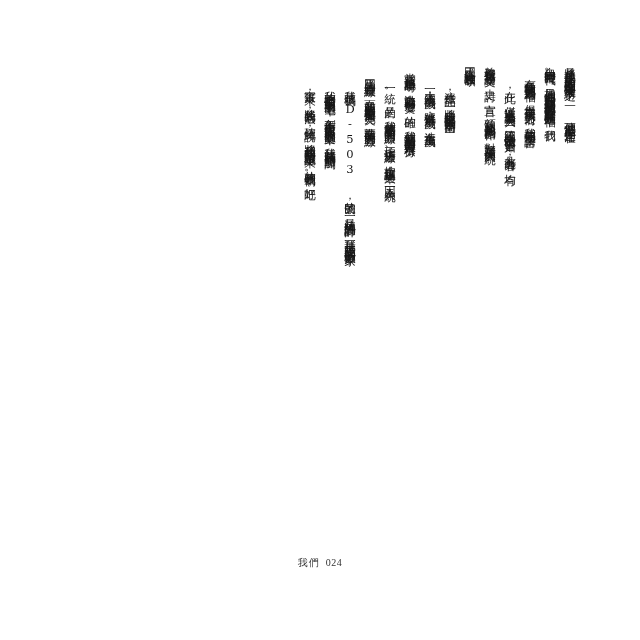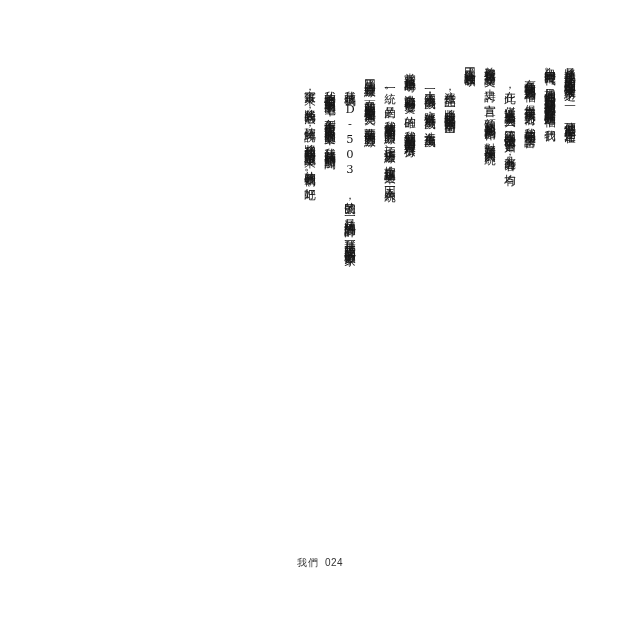--- a/index.html
+++ b/index.html
@@ -61,21 +61,21 @@
     text-align: center;
     font-size: 10px;
     letter-spacing: 1px;
     color: #333333;
     font-family: "DejaVu Serif", "Liberation Serif", serif;
   }
   #footer .folio-label {
     margin-right: 6px;
   }
   #footer .folio-number {
-    font-family: Liberation Sans, sans-serif;
+    font-family: Liberation Serif, serif;
     font-size: 10px;
     letter-spacing: 0.5px;
   }
 </style>
 </head>
 <body>
 
 <div id="page">
 
   <div id="text-area">

